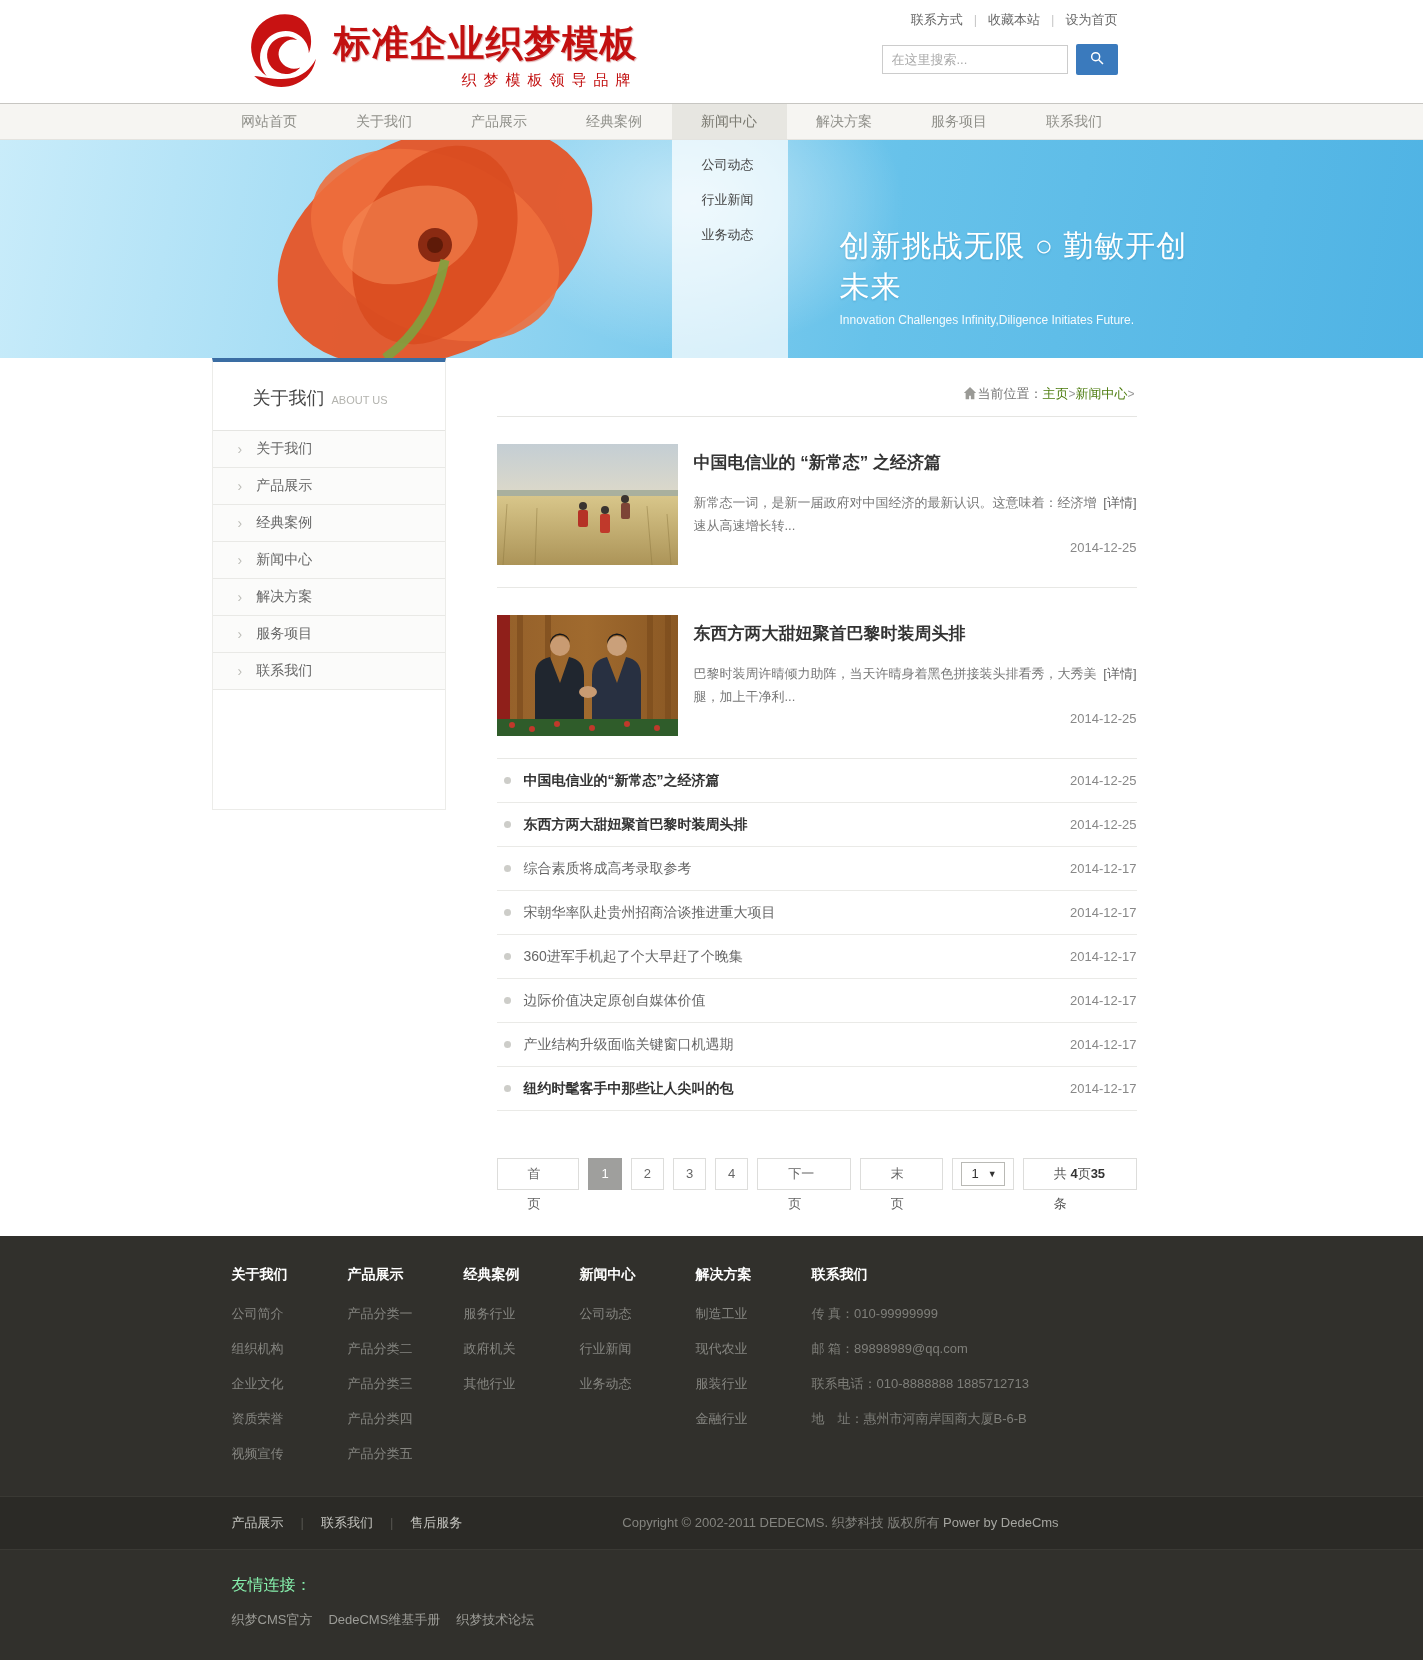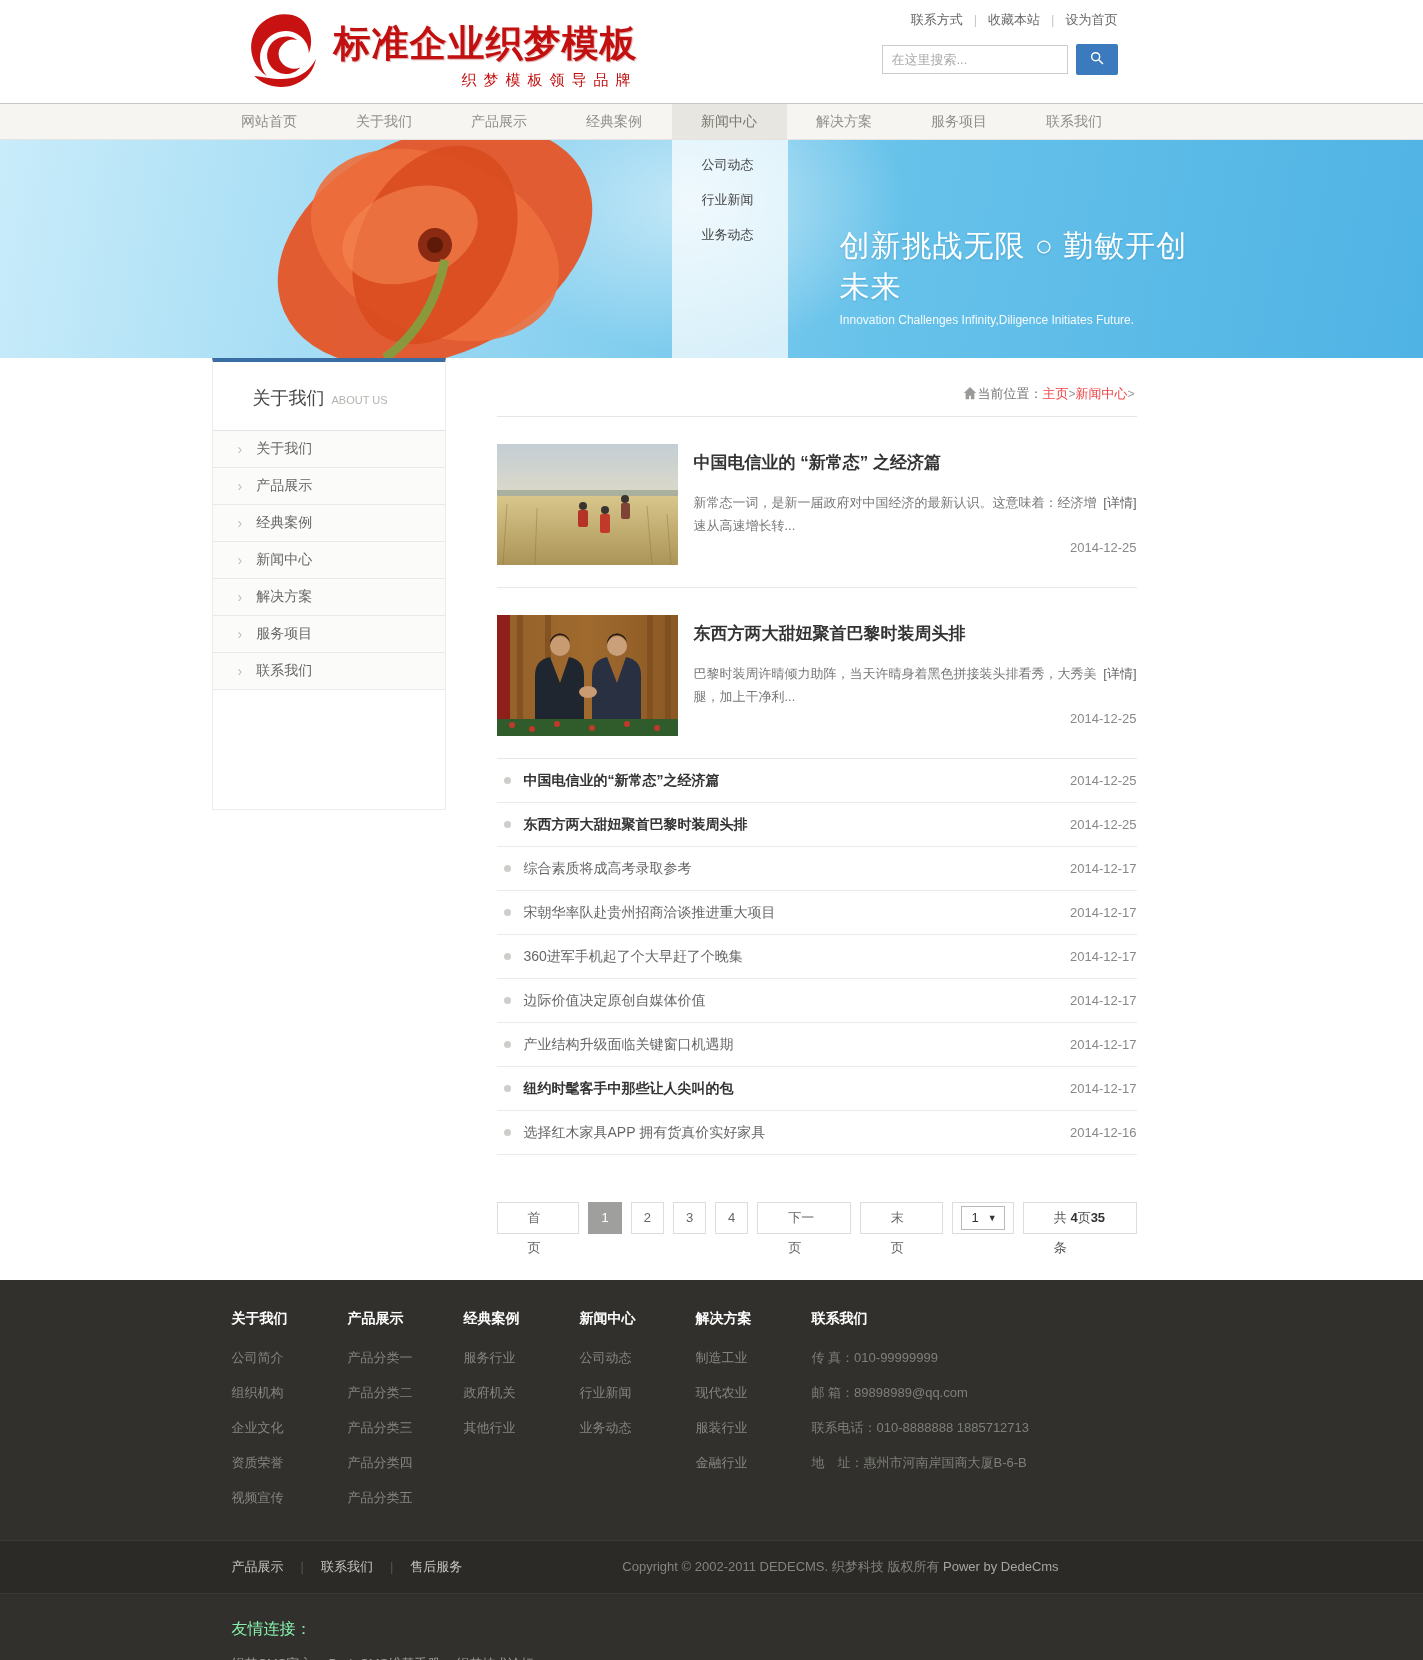--- a/index.html
+++ b/index.html
@@ -49,21 +49,21 @@
   .sidebar-head { padding:24px 0 20px 40px; border-bottom:1px solid #e5e5e2; }
   .sidebar-title { font-size:18px; color:#444; }
   .sidebar-sub { font-size:11px; color:#b3b3ae; margin-left:7px; }
   .sidebar-item { display:flex; align-items:center; height:37px; padding-left:25px; border-bottom:1px solid #e9e9e6;
             background:#fbfbfa; color:#666; font-size:14px; text-decoration:none; }
   .chev { color:#bcbcb7; margin-right:14px; font-size:14px; }
 
   .content { width:640px; margin-left:51px; }
   .breadcrumb { display:flex; justify-content:flex-end; align-items:center; 
             padding:27px 2px 13px; border-bottom:1px solid #e5e5e2; font-size:13px; color:#777; }
-  .breadcrumb a { color:#ef4444; text-decoration:none; }
+  .breadcrumb a { color:#4d7c0f; text-decoration:none; }
   .bc-sep { color:#999; font-size:12px; }
 
   .article { display:flex; padding:27px 0 22px; border-bottom:1px solid #e8e8e5; }
   .article-img { width:181px; height:121px; flex:none; display:block; }
   .article-img svg { width:100%; height:100%; display:block; }
   .article-body { flex:1; margin-left:16px; }
   .article-title { display:block; font-size:17px; font-weight:bold; color:#333; margin:7px 0 17px; text-decoration:none; }
   .article-excerpt { font-size:13px; color:#777; line-height:23px; }
   .detail-link { float:right; color:#666; text-decoration:none; }
   .article-date { text-align:right; font-size:13px; color:#888; margin-top:3px; }
@@ -379,25 +379,20 @@
           <a class="news-title">产业结构升级面临关键窗口机遇期</a>
           <span class="news-date">2014-12-17</span>
         </div>
 
         <div class="news-row bold">
           <span class="bullet"></span>
           <a class="news-title">纽约时髦客手中那些让人尖叫的包</a>
           <span class="news-date">2014-12-17</span>
         </div>
 
-        <div class="news-row">
-          <span class="bullet"></span>
-          <a class="news-title">选择红木家具APP 拥有货真价实好家具</a>
-          <span class="news-date">2014-12-16</span>
-        </div>
       </div>
 
     <div class="pagination">
       <a class="page-box">首页</a>
       <span class="page-pages">
         
       <a class="page-box page-num active">1</a><a class="page-box page-num">2</a><a class="page-box page-num">3</a><a class="page-box page-num">4</a></span>
       <a class="page-box">下一页</a>
       <a class="page-box">末页</a>
       <span class="page-box page-select-wrap">

